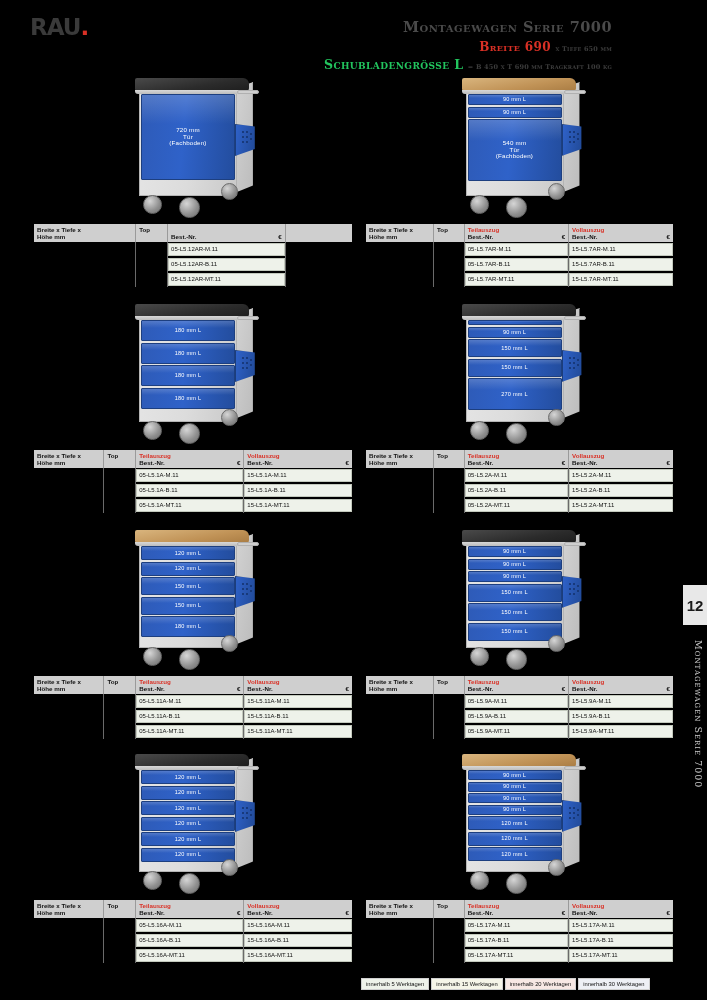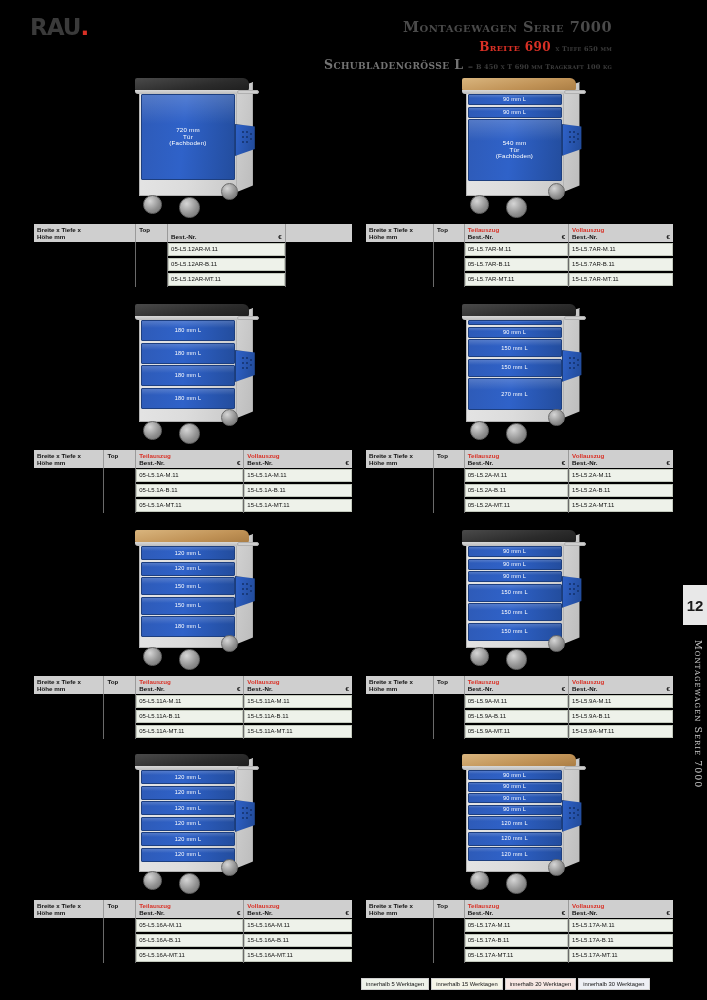--- a/index.html
+++ b/index.html
@@ -42,21 +42,21 @@
     font-family: "DejaVu Serif", serif;
     font-weight: bold; font-size: 6.5px; color: #3d3d3d;
     font-variant: small-caps; letter-spacing: .2px;
   }
   .hdr-line3 {
     position: absolute; right: 18px; top: 55px;
     text-align: right; white-space: nowrap;
   }
   .hdr-line3 .big {
     font-family: "DejaVu Serif", serif;
-    font-weight: bold; font-size: 12.5px; color: #737373;
+    font-weight: bold; font-size: 12.5px; color: #22c55e;
     font-variant: small-caps; letter-spacing: .4px;
   }
   .hdr-line3 .small {
     font-family: "DejaVu Serif", serif;
     font-weight: bold; font-size: 6.5px; color: #3d3d3d;
     font-variant: small-caps; letter-spacing: .2px;
   }
 
   
   .page-tab {

